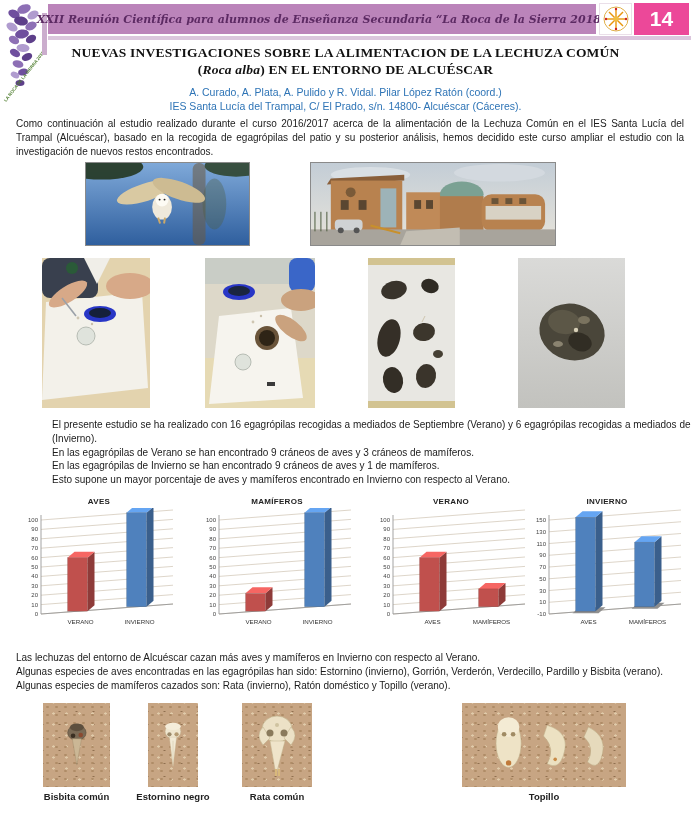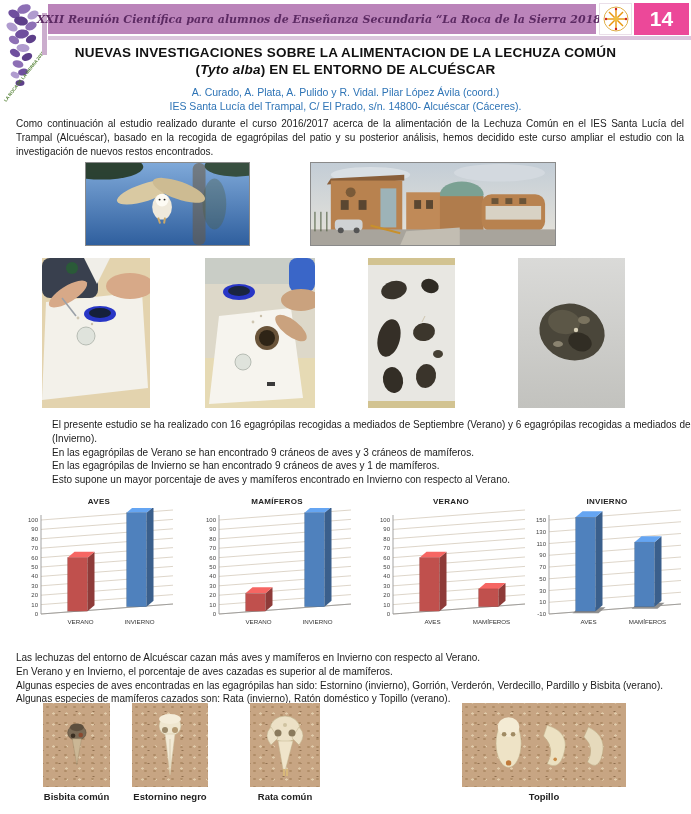--- a/index.html
+++ b/index.html
@@ -13,21 +13,21 @@
                font-size:11px;color:#5c2a63;white-space:nowrap;}
   .under-strip{left:48px;top:36px;width:643px;height:4px;background:#dbc6dd;}
   .left-notch{left:42px;top:13px;width:5px;height:42px;background:#cbadcd;}
   .logo-box{left:599px;top:3px;width:33px;height:32px;background:#fff;border:1px solid #eadfe9;
             display:flex;align-items:center;justify-content:center;box-sizing:border-box;}
   .pagenum-box{left:634px;top:3px;width:55px;height:32px;background:#ec4899;border-radius:0;
                display:flex;align-items:center;justify-content:center;}
   .pagenum{color:#fff;font-size:21px;font-weight:bold;}
   
   .main-title{left:0;top:44px;width:100%;text-align:center;font-weight:bold;font-size:13.5px;
-              line-height:17px;color:#111;letter-spacing:.2px;}
+              line-height:17px;color:#111;letter-spacing:.2px;font-family:Liberation Serif, serif;}
   .authors{left:0;top:86px;width:100%;text-align:center;color:#2e74b6;font-size:10.5px;line-height:13.5px;}
   
   .para{left:16px;width:668px;font-size:10px;line-height:13.8px;text-align:justify;color:#1b1b1b;}
   
   .fig{overflow:hidden;}
   .fig svg{display:block;width:100%;height:100%;}
   .bordered{border:1px solid #8a8a8a;box-sizing:border-box;}
   
   .chart{top:497px;width:170px;text-align:center;}
   .chart-title{font-size:8px;font-weight:bold;color:#222;letter-spacing:.3px;margin-bottom:2px;}
@@ -94,25 +94,25 @@
         <circle cx="23" cy="13" r="1.2" fill="#cc2222"></circle>
       <circle cx="13" cy="13" r="2.4" fill="#f0c040"></circle>
     </svg>
   </div>
   <div class="abs pagenum-box">
     <span class="pagenum">14</span>
   </div>
 
   <div class="abs main-title">
     <div>NUEVAS INVESTIGACIONES SOBRE LA ALIMENTACION DE LA LECHUZA COMÚN</div>
-    <div><span>(</span><i>Tyto alba</i><span>) EN EL ENTORNO DE ALCUÉSCAR</span></div>
+    <div><span>(</span><i>Roca alba</i><span>) EN EL ENTORNO DE ALCUÉSCAR</span></div>
   </div>
 
   <div class="abs authors">
-    <div>A. Curado, A. Plata, A. Pulido y R. Vidal. Pilar López Ávila (coord.)</div>
+    <div>A. Curado, A. Plata, A. Pulido y R. Vidal. Pilar López Ratón (coord.)</div>
     <div>IES Santa Lucía del Trampal, C/ El Prado, s/n. 14800- Alcuéscar (Cáceres).</div>
   </div>
 
   <div class="abs para" style="top:117px;">Como continuación al estudio realizado durante el curso 2016/2017 acerca de la alimentación de la Lechuza Común en el IES Santa Lucía del Trampal (Alcuéscar), basado en la recogida de egagrópilas del patio y su posterior análisis, hemos decidido este curso ampliar el estudio con la investigación de nuevos restos encontrados.</div>
 
   <div class="abs fig bordered" style="left:85px;top:162px;width:165px;height:84px;">
     <svg viewBox="0 0 165 84" preserveAspectRatio="none">
       <defs>
           <linearGradient id="sky1" x1="0" y1="0" x2="0" y2="1">
         <stop offset="0" stop-color="#7fa9d9"></stop>
@@ -392,51 +392,50 @@
           <polygon points="108.5,100.76515151515152 115.5,94.76515151515152 141.5,94.76515151515152 134.5,100.76515151515152" fill="#8f8f8f"></polygon>
           <polygon points="131.5,34.140151515151516 138.5,28.140151515151516 138.5,92.76515151515152 131.5,98.76515151515152" fill="rgb(58,95,140)"></polygon>
           <polygon points="111.5,34.140151515151516 118.5,28.140151515151516 138.5,28.140151515151516 131.5,34.140151515151516" fill="rgb(101,165,242)"></polygon>
           <rect x="111.5" y="34.140151515151516" width="20" height="64.625" fill="#4f81bd" stroke="rgba(0,0,0,0.25)" stroke-width="0.4"></rect>
           <text x="124.5" y="116" font-size="6.2" text-anchor="middle" fill="#333" font-family="Liberation Sans, sans-serif">MAMÍFEROS</text>
         </svg></div>
   </div>
 
   <div class="abs para" style="top:651px;width:672px;">
     <div>Las lechuzas del entorno de Alcuéscar cazan más aves y mamíferos en Invierno con respecto al Verano.</div>
-    <div>En Verano y en Invierno, el porcentaje de aves cazadas es superior al de mamíferos.</div>
     <div>Algunas especies de aves encontradas en las egagrópilas han sido: Estornino (invierno), Gorrión, Verderón, Verdecillo, Pardillo y Bisbita (verano).</div>
     <div>Algunas especies de mamíferos cazados son: Rata (invierno), Ratón doméstico y Topillo (verano).</div>
   </div>
 
   <div class="abs skull" style="left:43px;width:67px;">
     <div class="cork">
       <svg viewBox="0 0 87 84">
         <ellipse cx="44" cy="26" rx="12" ry="10" fill="#7a6a55" stroke="#4e4233" stroke-width="0.6"></ellipse>
         <ellipse cx="44" cy="19" rx="9" ry="5" fill="#5d4f3e"></ellipse>
         <circle cx="39" cy="30" r="3" fill="#3a2f22"></circle>
         <circle cx="49" cy="29" r="3" fill="#8a4a30"></circle>
         <polygon points="38,34 44,68 50,34" fill="#cbb795" stroke="#9a8a68" stroke-width="0.5"></polygon>
       </svg>
     </div>
     <div class="skull-label">Bisbita común</div>
   </div>
-  <div class="abs skull" style="left:132px;width:76px;text-align:center;">
+  <div class="abs skull" style="left:148px;width:50px;text-align:center;">
     <div class="cork">
       <svg viewBox="0 0 70 84">
         <ellipse cx="35" cy="23" rx="11" ry="10" fill="#efe6cf" stroke="#c3b390" stroke-width="0.6"></ellipse>
         <ellipse cx="35" cy="16" rx="11" ry="5" fill="#f5edda"></ellipse>
         <circle cx="30" cy="27" r="3" fill="#9c8a6a"></circle>
         <circle cx="40" cy="27" r="3" fill="#b49a72"></circle>
         <polygon points="30,31 35,72 40,31" fill="#f2ead6" stroke="#cec19e" stroke-width="0.5"></polygon>
         <line x1="35" y1="36" x2="35" y2="64" stroke="#d8cdb2" stroke-width="1"></line>
       </svg>
     </div>
     <div class="skull-label">Estornino negro</div>
   </div>
-  <div class="abs skull" style="left:250px;width:70px;">
+  <div class="abs skull" style="left:242px;width:70px;">
     <div class="cork">
       <svg viewBox="0 0 70 84">
         <ellipse cx="35" cy="26" rx="15" ry="13" fill="#ece1c6" stroke="#bcae88" stroke-width="0.6"></ellipse>
         <path d="M21,24 Q13,32 21,42 L28,35 Z" fill="#ece1c6" stroke="#bcae88" stroke-width="0.5"></path>
         <path d="M49,24 Q57,32 49,42 L42,35 Z" fill="#ece1c6" stroke="#bcae88" stroke-width="0.5"></path>
         <circle cx="28" cy="30" r="3.5" fill="#8a7a5c"></circle>
         <circle cx="42" cy="30" r="3.5" fill="#8a7a5c"></circle>
         <circle cx="35" cy="22" r="2" fill="#cfc2a0"></circle>
         <polygon points="28,38 34,72 43,38" fill="#efe4ca" stroke="#c3b48e" stroke-width="0.5"></polygon>
         <rect x="33" y="66" width="2" height="7" fill="#d8b87a"></rect>

